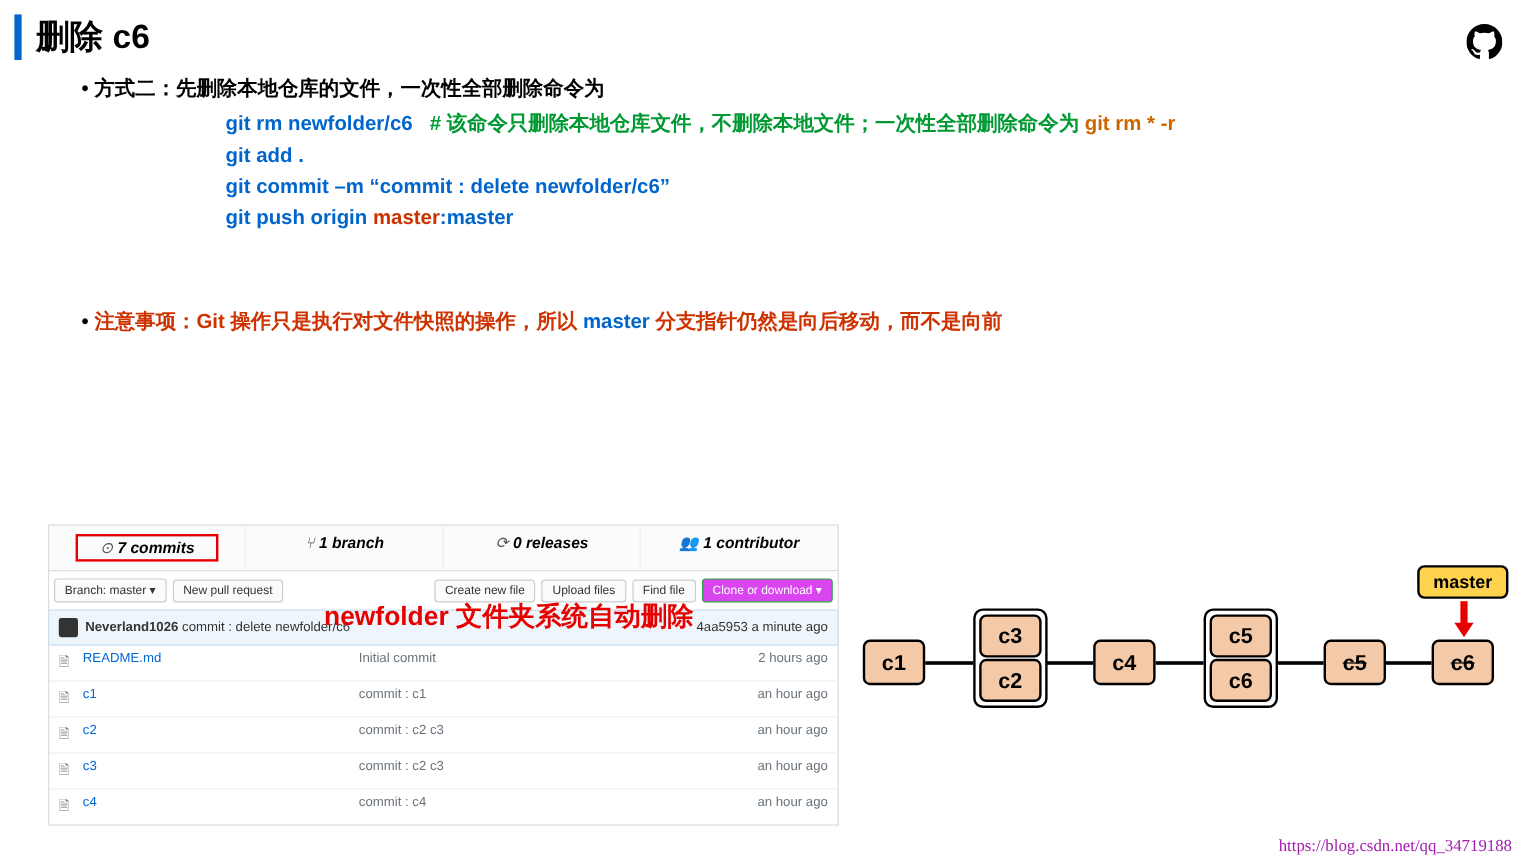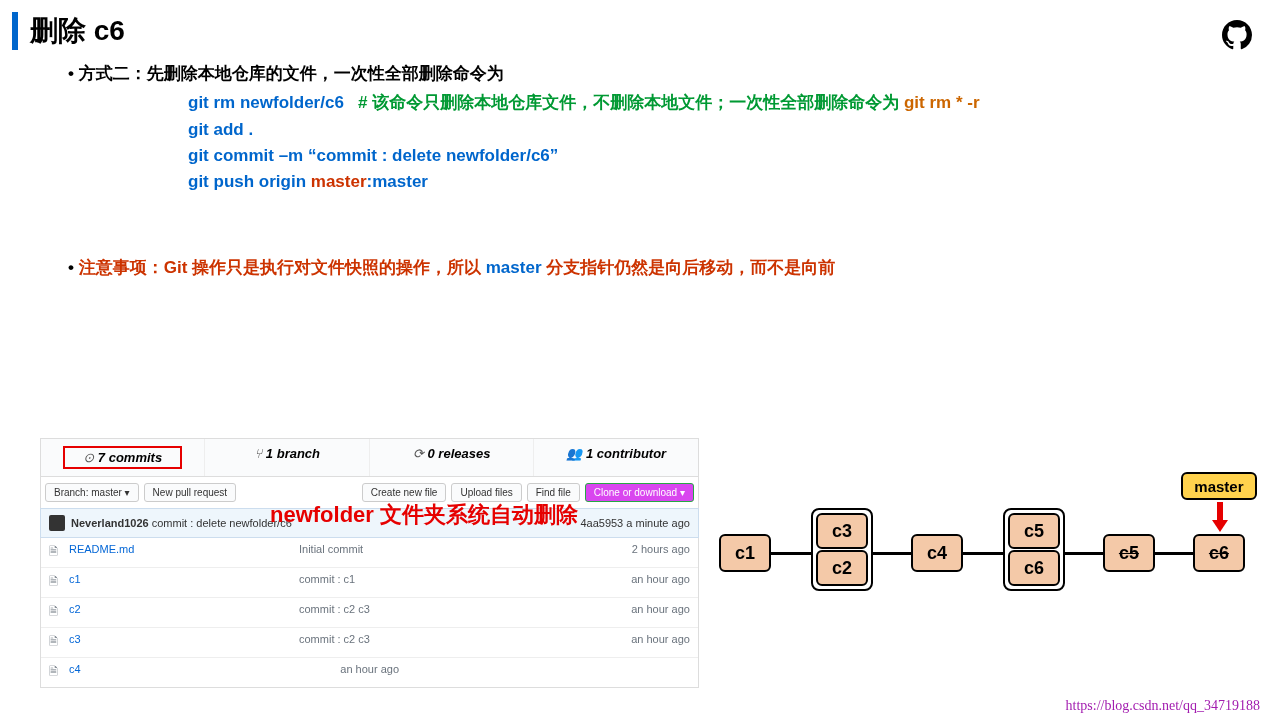--- a/index.html
+++ b/index.html
@@ -144,20 +144,21 @@
         </div>
         <div class="gh-row">
           <span class="file-icon">🗎</span>
           <span class="col-name">c3</span>
           <span class="col-msg">commit : c2 c3</span>
           <span class="col-time">an hour ago</span>
         </div>
         <div class="gh-row">
           <span class="file-icon">🗎</span>
           <span class="col-name">c4</span>
+          <span class="col-msg">commit : c4</span>
           <span class="col-time">an hour ago</span>
         </div>
       </div>
   </div>
 
   <div class="diagram">
     <div class="line l1"></div>
       <div class="line l2"></div>
       <div class="line l3"></div>
       <div class="line l4"></div>

